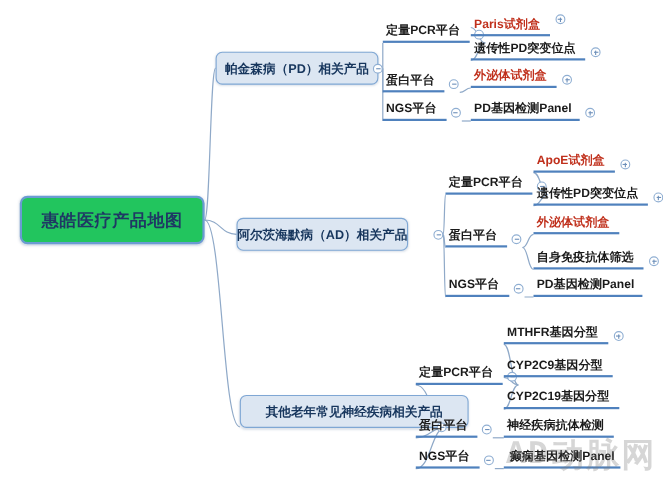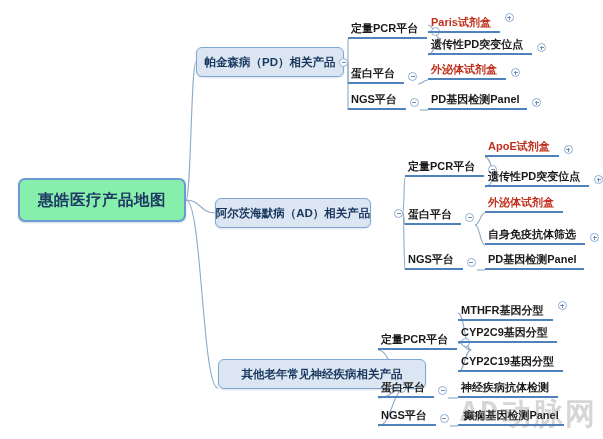--- a/index.html
+++ b/index.html
@@ -23,21 +23,21 @@
     top: 0;
     width: 603px;
     height: 439px;
     pointer-events: none;
   }
 
   
   .root-node {
     position: absolute;
     box-sizing: border-box;
-    background: #86efac;
+    background: #22c55e;
     border: 2px solid #6b9bd2;
     border-radius: 7px;
     color: #1f3864;
     font-size: 15.5px;
     font-weight: bold;
     letter-spacing: 0.5px;
     display: flex;
     align-items: center;
     justify-content: center;
     box-shadow: 0 1px 2px rgba(80,110,150,0.25);
@@ -242,21 +242,21 @@
         <span class="label">PD基因检测Panel</span>
       </div>
       <div class="branch-node" style="left: 218px; top: 359px; width: 208px; height: 30px;">
         <span>其他老年常见神经疾病相关产品</span>
       </div>
       <div class="toggle" style="left: 397px; top: 383.5px;"></div>
       <div class="txt-node plain" style="left: 378px; top: 333px; width: 79.2344px;">
         <span class="label">定量PCR平台</span>
       </div>
       <div class="toggle" style="left: 461.234px; top: 338px;"></div>
-      <div class="txt-node plain" style="left: 458px; top: 304px; width: 94.5px;">
+      <div class="txt-node plain" style="left: 458px; top: 296px; width: 94.5px;">
         <span class="label">MTHFR基因分型</span>
       </div>
       <div class="toggle plus" style="left: 557.5px; top: 301px;"></div>
       <div class="txt-node plain" style="left: 458px; top: 326px; width: 98.7969px;">
         <span class="label">CYP2C9基因分型</span>
       </div>
       <div class="txt-node plain" style="left: 458px; top: 355px; width: 104.922px;">
         <span class="label">CYP2C19基因分型</span>
       </div>
       <div class="txt-node plain" style="left: 378px; top: 381px; width: 56px;">

